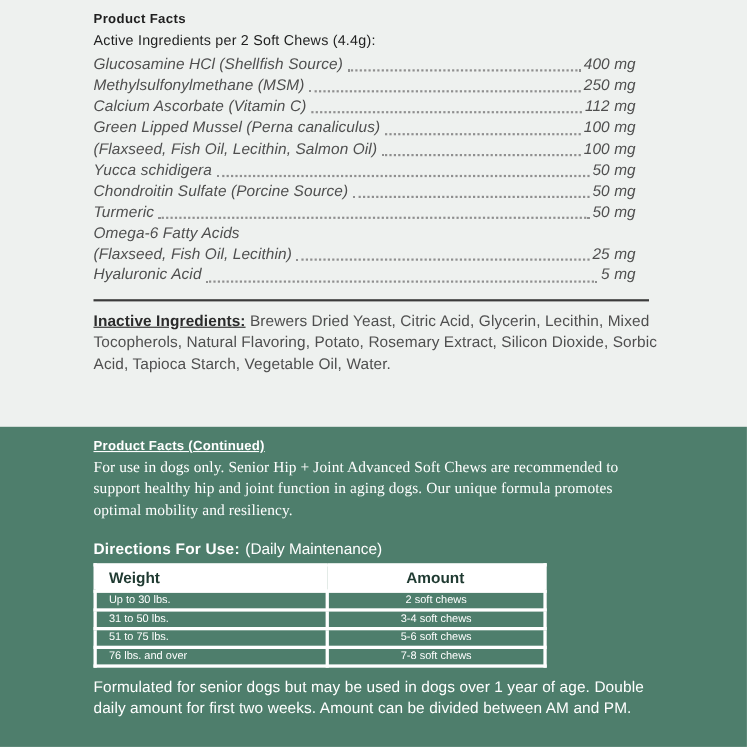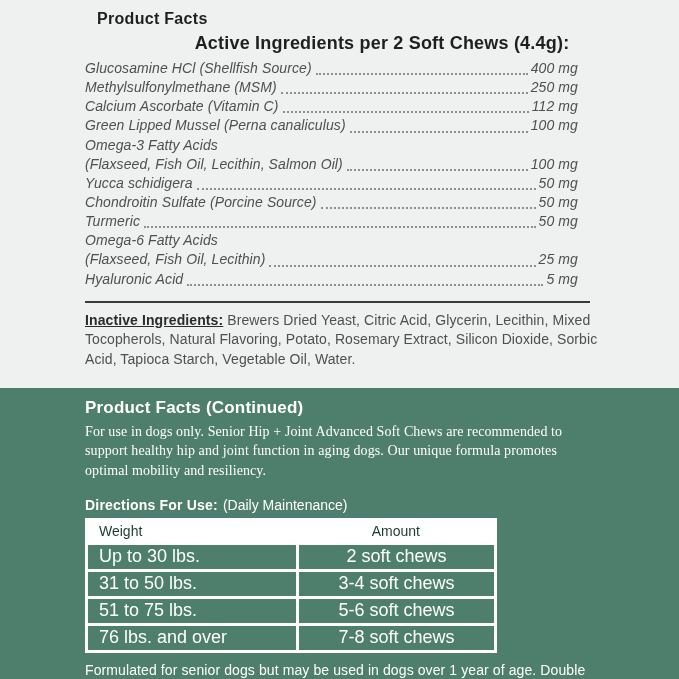--- a/index.html
+++ b/index.html
@@ -22,26 +22,26 @@
   }
 
   
   .facts {
     height: 388px;
     padding: 10px 0 0 85px;
     overflow: hidden;
     background: var(--page-bg);
   }
   .facts-title {
-    font-size: 16px; font-weight: 700; color: var(--heading-text);
-    letter-spacing: .3px; margin: 0 12px 5px;
+    font-size: 12px; font-weight: 700; color: var(--heading-text);
+    letter-spacing: .3px; margin: 0 0 5px;
   }
   .facts-sub {
-    font-size: 18px; font-weight: 700; color: var(--heading-text);
-    letter-spacing: .2px; margin: 0 0 6px; text-align: center;
+    font-size: 13px; font-weight: 400; color: var(--heading-text);
+    letter-spacing: .2px; margin: 0 0 6px;
   }
   .ing-list { width: 493px; }
   .ing-row {
     display: flex; align-items: baseline;
     font-size: 14px; color: var(--body-text);
     height: 19.15px; letter-spacing: .1px; font-style: italic;
   }
   .ing-name { white-space: nowrap; }
   .leader {
     flex: 1 1 auto; min-width: 10px;
@@ -62,48 +62,49 @@
 
   
   .continued {
     height: 291px;
     background: var(--green-bg);
     color: var(--white);
     padding: 10px 0 0 85px;
     overflow: hidden;
   }
   .cont-title {
-    font-size: 17px; font-weight: 700; letter-spacing: .2px;
+    font-size: 12px; font-weight: 700; letter-spacing: .2px;
     margin: 0 0 4px;
+    text-decoration: underline;
   }
   .cont-intro {
     margin: 0 0 17px; max-width: 515px;
     font-size: 14px; line-height: 19.3px; letter-spacing: .1px; font-family: Liberation Serif, serif;
   }
   .directions { margin: 0 0 5px; font-size: 14px; }
   .directions b { letter-spacing: .2px; }
   .directions .note { margin-left: 5px; }
 
   .dosage {
     border-collapse: collapse;
     border: 3px solid var(--white);
     width: 412px;
   }
   .dosage th {
     background: var(--white); color: var(--table-header-text);
-    font-size: 14px; font-weight: 400;
+    font-size: 14px; font-weight: 700;
     padding: 2px 0 3px;
     margin-left: 16px;
   }
   .dosage th.w { text-align: left; padding-left: 11px; width: 211px; }
   .dosage th.a { text-align: center; }
   .dosage td {
     border: 3px solid var(--white);
     background: var(--green-bg);
-    font-size: 18px; color: var(--white);
+    font-size: 10px; color: var(--white);
     padding: 1px 0 2px;
   }
   .dosage td.w { text-align: left; padding-left: 11px; }
   .dosage td.a { text-align: center; }
 
   .cont-footer {
     margin: 8px 0 4px; max-width: 525px;
     font-size: 14px; line-height: 19.3px; letter-spacing: .1px;
   }
 </style>
@@ -132,24 +133,20 @@
     <span class="leader"></span>
     <span class="ing-amt">112 mg</span>
   </div>
 
   <div class="ing-row">
     <span class="ing-name">Green Lipped Mussel (Perna canaliculus)</span>
     <span class="leader"></span>
     <span class="ing-amt">100 mg</span>
   </div>
 
-  <div class="ing-row">
-    <span class="ing-name">Omega-3 Fatty Acids</span>
-
-  </div>
 
   <div class="ing-row">
     <span class="ing-name">(Flaxseed, Fish Oil, Lecithin, Salmon Oil)</span>
     <span class="leader"></span>
     <span class="ing-amt">100 mg</span>
   </div>
 
   <div class="ing-row">
     <span class="ing-name">Yucca schidigera</span>
     <span class="leader"></span>

